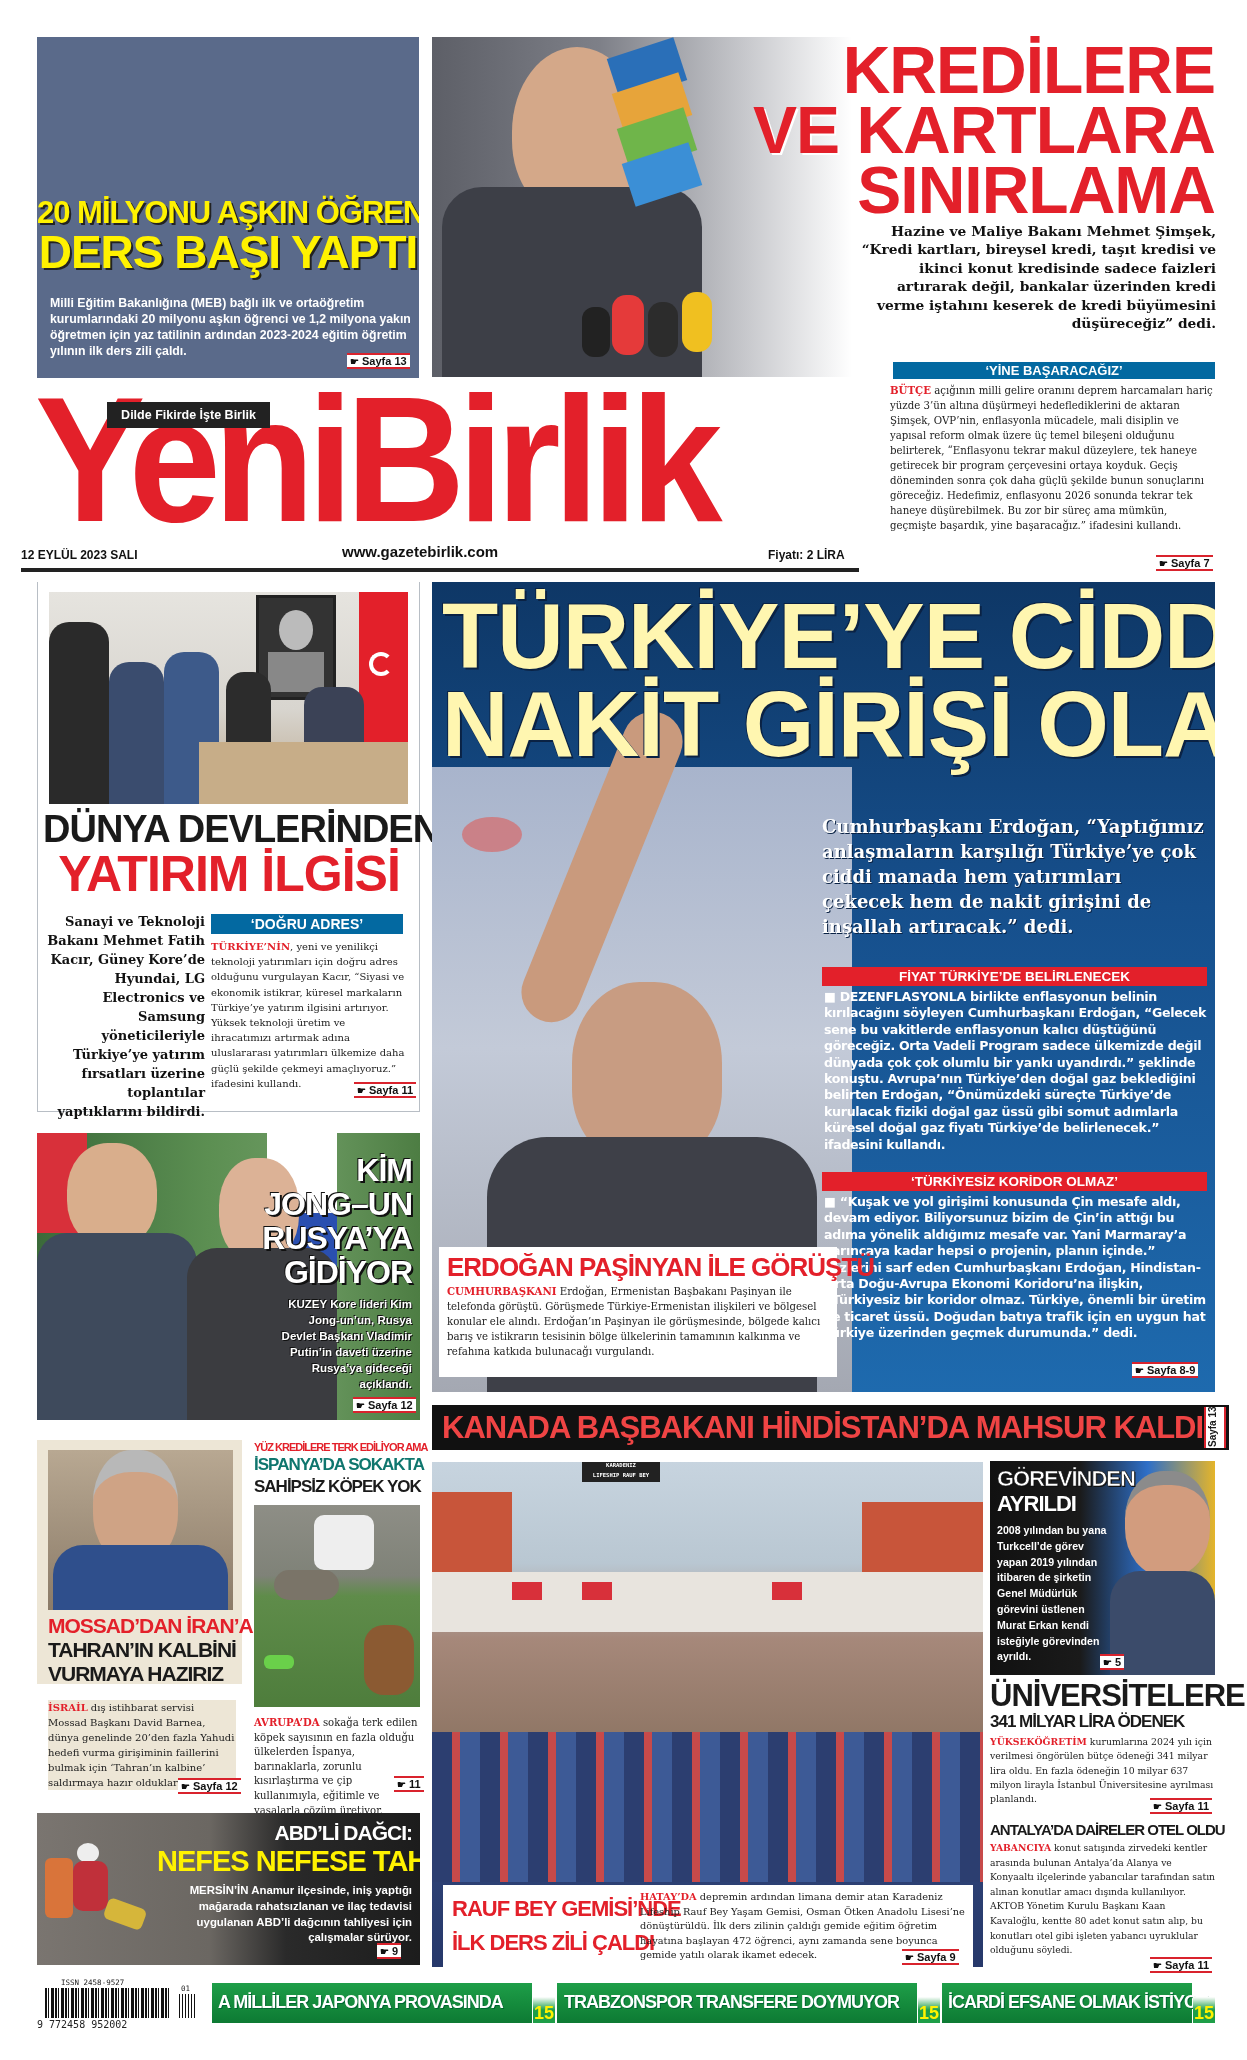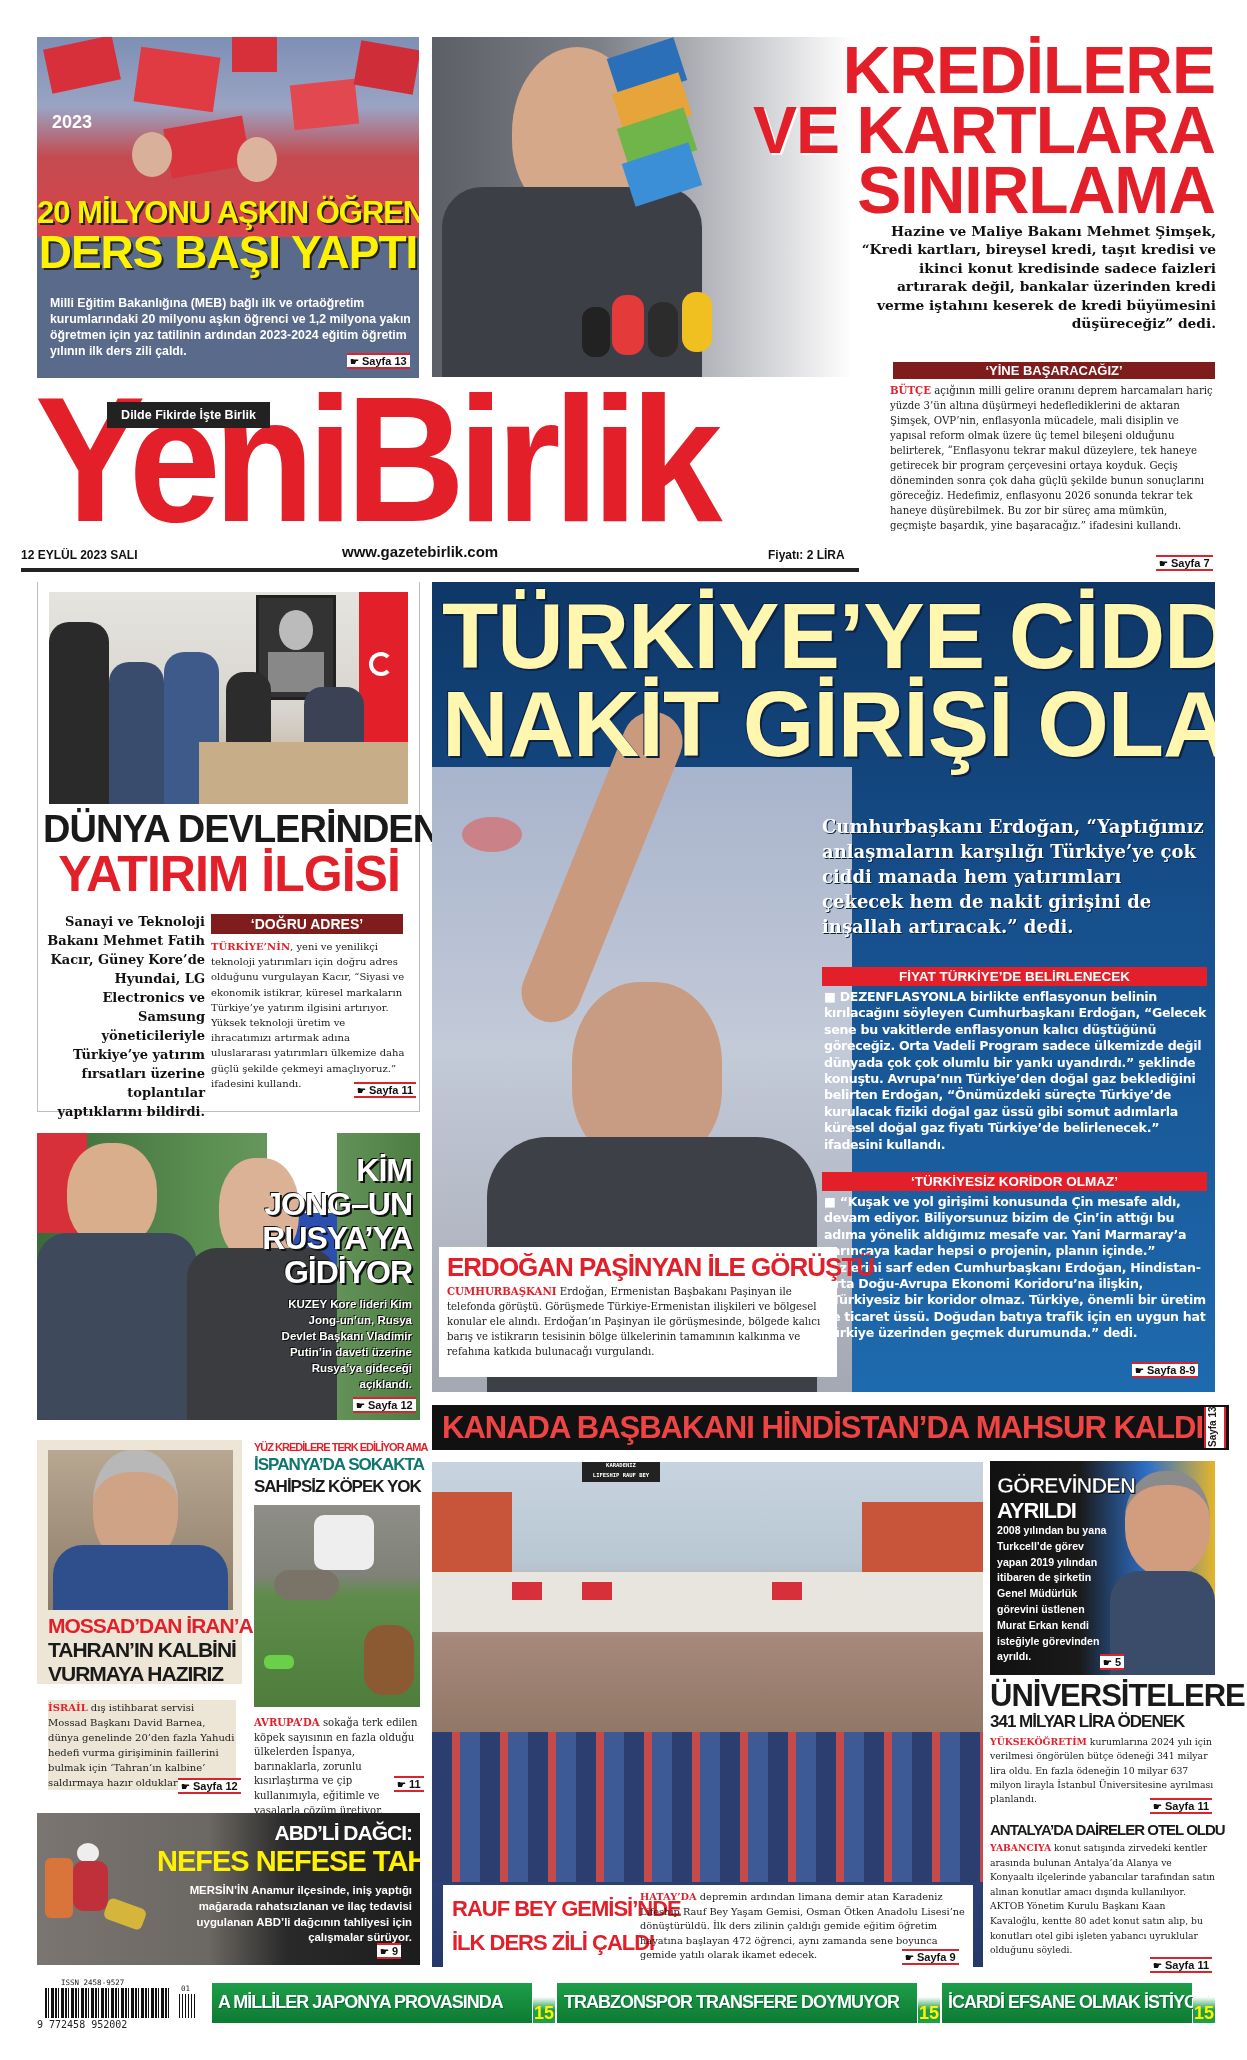--- a/index.html
+++ b/index.html
@@ -3,38 +3,27 @@
 <meta charset="utf-8">
 <style>
 *{box-sizing:border-box;margin:0;padding:0}
 body{width:1247px;height:2060px;background:#fff;position:relative;overflow:hidden;font-family:"Liberation Sans",sans-serif;color:#1a1a1a}
 .abs{position:absolute}
 .cond{font-family:"Liberation Sans",sans-serif;font-weight:700;letter-spacing:-1px;transform-origin:left top}
 .serif{font-family:"DejaVu Serif",serif}
 .ref{display:inline-block;font-family:"Liberation Sans",sans-serif;font-weight:700;font-size:11px;border-top:2px solid #d9232d;border-bottom:2px solid #d9232d;padding:0 3px;background:#fff;color:#111;white-space:nowrap}
 .ref .hand{font-size:10px;margin-right:3px}
 .photo{overflow:hidden}
-.redbar{background:#7f1d1d;color:#fff;font-weight:700;text-align:center;font-family:"Liberation Sans",sans-serif}
+.redbar{background:#0369a1;color:#fff;font-weight:700;text-align:center;font-family:"Liberation Sans",sans-serif}
 .kicker{color:#e3202a;font-weight:700}
 </style>
 </head>
 <body>
 
 <div class="abs photo" style="left:37px;top:37px;width:382px;height:341px;background:#5a6a8a;">
-  <div class="abs" style="left:0;top:0;width:382px;height:200px;background:linear-gradient(180deg,#7e8fb5 0%,#9aa4c4 35%,#c44a4f 60%,#d7444a 100%);">
-    <div class="abs" style="left:10px;top:5px;width:70px;height:45px;background:#d8303a;transform:rotate(-12deg)"></div>
-    <div class="abs" style="left:100px;top:15px;width:80px;height:55px;background:#e03a42;transform:rotate(8deg)"></div>
-    <div class="abs" style="left:195px;top:0;width:45px;height:35px;background:#d8303a"></div>
-    <div class="abs" style="left:255px;top:45px;width:65px;height:45px;background:#e24850;transform:rotate(-6deg)"></div>
-    <div class="abs" style="left:320px;top:8px;width:60px;height:45px;background:#cf2e38;transform:rotate(10deg)"></div>
-    <div class="abs" style="left:130px;top:85px;width:80px;height:50px;background:#d8343d;transform:rotate(-10deg)"></div>
-    <div class="abs" style="left:15px;top:75px;color:#fff;font-weight:700;font-size:18px;">2023</div>
-    <div class="abs" style="left:95px;top:95px;width:40px;height:45px;border-radius:50%;background:#d9b09a"></div>
-    <div class="abs" style="left:200px;top:100px;width:40px;height:45px;border-radius:50%;background:#dcb39c"></div>
-  </div>
   <div class="abs" style="left:0;top:160px;width:382px;text-align:center;">
     <div class="cond" style="color:#fff200;font-size:31px;line-height:32px;text-shadow:2px 2px 0 #222;white-space:nowrap;">20 MİLYONU AŞKIN ÖĞRENCİ</div>
     <div class="cond" style="color:#fff200;font-size:46px;line-height:46px;text-shadow:2px 2px 0 #222;white-space:nowrap;">DERS BAŞI YAPTI</div>
   </div>
   <div class="abs" style="left:13px;top:258px;width:362px;color:#fff;font-size:12.3px;line-height:16px;font-weight:700;">
     <span>Milli Eğitim Bakanlığına (MEB) bağlı ilk ve ortaöğretim kurumlarındaki 20 milyonu aşkın öğrenci ve 1,2 milyona yakın öğretmen için yaz tatilinin ardından 2023-2024 eğitim öğretim yılının ilk ders zili çaldı.</span>
   </div>
   <span class="abs ref" style="left:310px;top:316px;"><span class="hand">☛</span><span>Sayfa 13</span></span>
 </div>
 
@@ -248,21 +237,21 @@
   <div class="cond" style="font-size:22px;line-height:34px;color:#e3202a;white-space:nowrap;">İLK DERS ZİLİ ÇALDI</div>
 </div>
 <div class="abs serif" style="left:640px;top:1890px;width:330px;font-size:9.8px;line-height:14.6px;color:#222;">
   <span class="kicker">HATAY’DA</span><span> depremin ardından limana demir atan Karadeniz Lifeship Rauf Bey Yaşam Gemisi, Osman Ötken Anadolu Lisesi’ne dönüştürüldü. İlk ders zilinin çaldığı gemide eğitim öğretim hayatına başlayan 472 öğrenci, aynı zamanda sene boyunca gemide yatılı olarak ikamet edecek.</span>
 </div>
 <span class="abs ref" style="left:902px;top:1949px;"><span class="hand">☛</span><span>Sayfa 9</span></span>
 
 <div class="abs photo" style="left:990px;top:1461px;width:225px;height:214px;background:linear-gradient(90deg,#111 0%,#1a1a1a 40%,#2e6fc8 70%,#e5b52a 100%);">
   <div class="abs" style="left:135px;top:10px;width:85px;height:105px;border-radius:45%;background:#d29c7e;border-top:14px solid #8b8b8b"></div>
   <div class="abs" style="left:120px;top:110px;width:105px;height:104px;background:#3b4b6a;border-radius:30px 30px 0 0"></div>
-  <div class="abs" style="left:7px;top:12px;width:140px;">
+  <div class="abs" style="left:7px;top:5px;width:140px;">
     <div class="cond" style="font-size:22px;line-height:25px;color:#fff;-webkit-text-stroke:0.6px #111;text-shadow:1px 1px 0 #111;white-space:nowrap;">GÖREVİNDEN</div>
     <div class="cond" style="font-size:22px;line-height:25px;color:#fff;text-shadow:1px 1px 0 #111;white-space:nowrap;">AYRILDI</div>
   </div>
   <div class="abs" style="left:7px;top:62px;width:118px;font-size:10.6px;line-height:15.8px;font-weight:700;color:#fff;">
     <span>2008 yılından bu yana Turkcell’de görev yapan 2019 yılından itibaren de şirketin Genel Müdürlük görevini üstlenen Murat Erkan kendi isteğiyle görevinden ayrıldı.</span>
   </div>
   <span class="abs ref" style="left:110px;top:193px;"><span class="hand">☛</span><span>5</span></span>
 </div>
 
 <div class="abs" style="left:990px;top:1680px;width:227px;">

